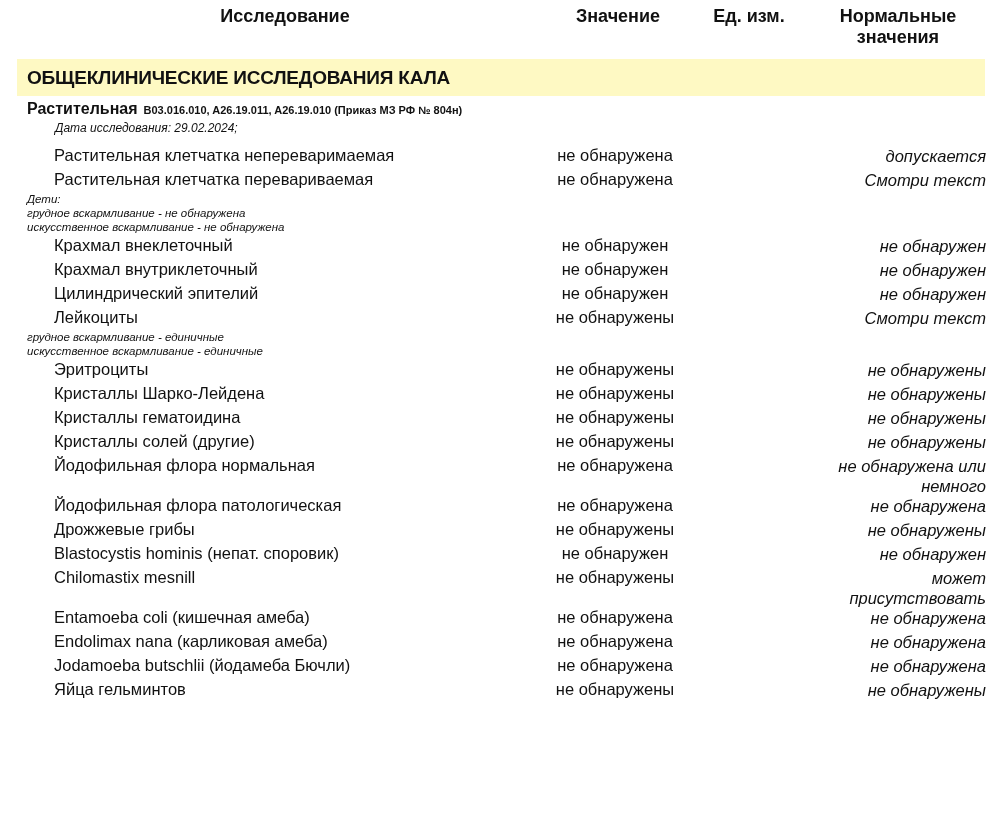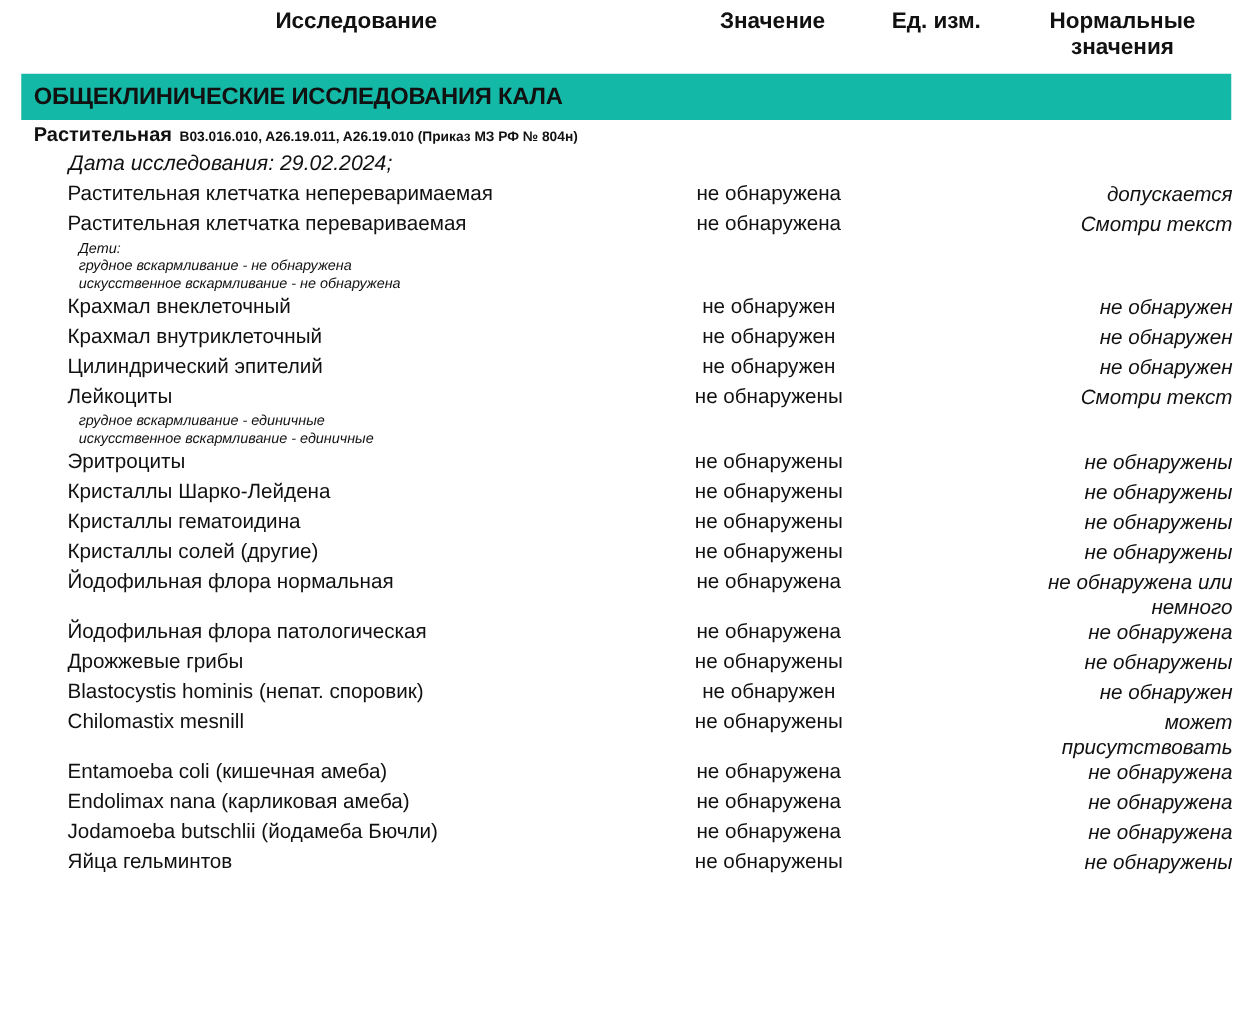--- a/index.html
+++ b/index.html
@@ -11,45 +11,45 @@
       position: absolute; top: 6px; font-size: 18px; font-weight: bold;
       text-align: center; line-height: 21px;
     }
     .hdr-study { left: 185px; width: 200px; }
     .hdr-value { left: 560px; width: 116px; }
     .hdr-unit  { left: 700px; width: 98px; }
     .hdr-norm  { left: 820px; width: 156px; }
 
     .section-band {
       position: absolute; left: 17px; top: 59px; width: 968px; height: 37px;
-      background: #14b8a6;
+      background: #fef9c3;
     }
     .section-title {
       position: absolute; left: 10px; top: 8px; font-size: 19px; font-weight: bold;
       letter-spacing: -0.2px;
     }
     .test-title {
       position: absolute; left: 27px; top: 100px; font-size: 16px; font-weight: bold;
       white-space: nowrap;
     }
     .test-title .codes { font-size: 11px; margin-left: 6px; }
     .test-date {
-      position: absolute; left: 55px; top: 121px; font-size: 17px; font-style: italic;
+      position: absolute; left: 55px; top: 121px; font-size: 12px; font-style: italic;
     }
 
     .rows { position: absolute; left: 0; top: 144px; width: 924px; }
     .row { position: relative; width: 1000px; height: 24px; font-size: 16.5px; }
     .row.tall { height: 40px; }
     .row .name { position: absolute; left: 54px; top: 2px; white-space: nowrap; }
     .row .val  { position: absolute; left: 530px; width: 170px; top: 2px; text-align: center; }
     .row .unit { position: absolute; left: 700px; width: 98px; top: 2px; text-align: center; }
     .row .norm { position: absolute; left: 806px; width: 180px; top: 2px; text-align: right; line-height: 20px; font-style: italic; }
 
     .note { position: relative; width: 1000px; font-size: 11.5px; font-style: italic; line-height: 14px; }
-    .note .note-line { padding-left: 63px; white-space: nowrap; }
+    .note .note-line { padding-left: 27px; white-space: nowrap; }
   </style>
 </head>
 <body>
 
 <div class="hdr hdr-study">Исследование</div>
 <div class="hdr hdr-value">Значение</div>
 <div class="hdr hdr-unit">Ед. изм.</div>
 <div class="hdr hdr-norm">Нормальные значения</div>
 
 <div class="section-band">

